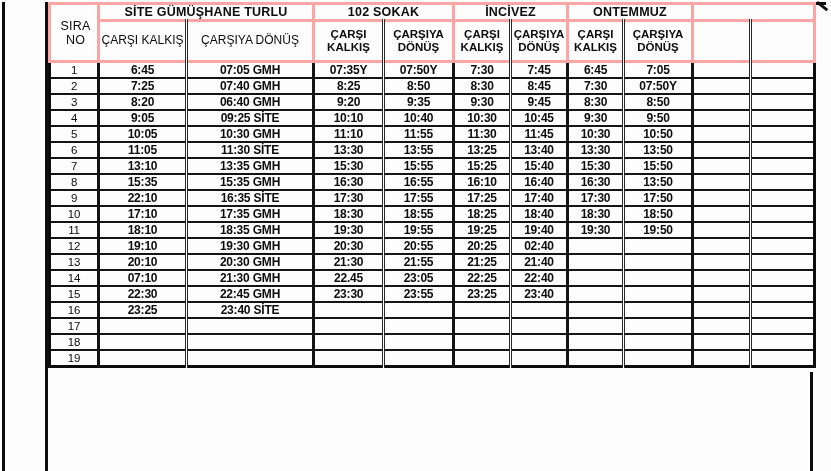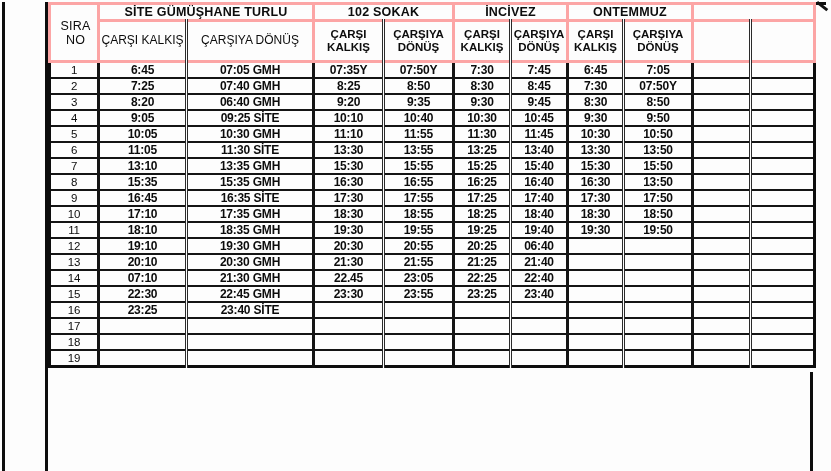--- a/index.html
+++ b/index.html
@@ -188,31 +188,31 @@
         <td class="gb"></td>
         <td class="dl"></td>
       </tr>
 
       <tr>
         <td class="no">8</td>
         <td class="gb">15:35</td>
         <td class="dl">15:35 GMH</td>
         <td class="gb">16:30</td>
         <td class="dl">16:55</td>
-        <td class="gb">16:25</td>
+        <td class="gb">16:10</td>
         <td class="dl">16:40</td>
         <td class="gb">16:30</td>
         <td class="dl">13:50</td>
         <td class="gb"></td>
         <td class="dl"></td>
       </tr>
 
       <tr>
         <td class="no">9</td>
-        <td class="gb">16:45</td>
+        <td class="gb">22:10</td>
         <td class="dl">16:35 SİTE</td>
         <td class="gb">17:30</td>
         <td class="dl">17:55</td>
         <td class="gb">17:25</td>
         <td class="dl">17:40</td>
         <td class="gb">17:30</td>
         <td class="dl">17:50</td>
         <td class="gb"></td>
         <td class="dl"></td>
       </tr>
@@ -245,21 +245,21 @@
         <td class="dl"></td>
       </tr>
 
       <tr>
         <td class="no">12</td>
         <td class="gb">19:10</td>
         <td class="dl">19:30 GMH</td>
         <td class="gb">20:30</td>
         <td class="dl">20:55</td>
         <td class="gb">20:25</td>
-        <td class="dl">06:40</td>
+        <td class="dl">02:40</td>
         <td class="gb"></td>
         <td class="dl"></td>
         <td class="gb"></td>
         <td class="dl"></td>
       </tr>
 
       <tr>
         <td class="no">13</td>
         <td class="gb">20:10</td>
         <td class="dl">20:30 GMH</td>

